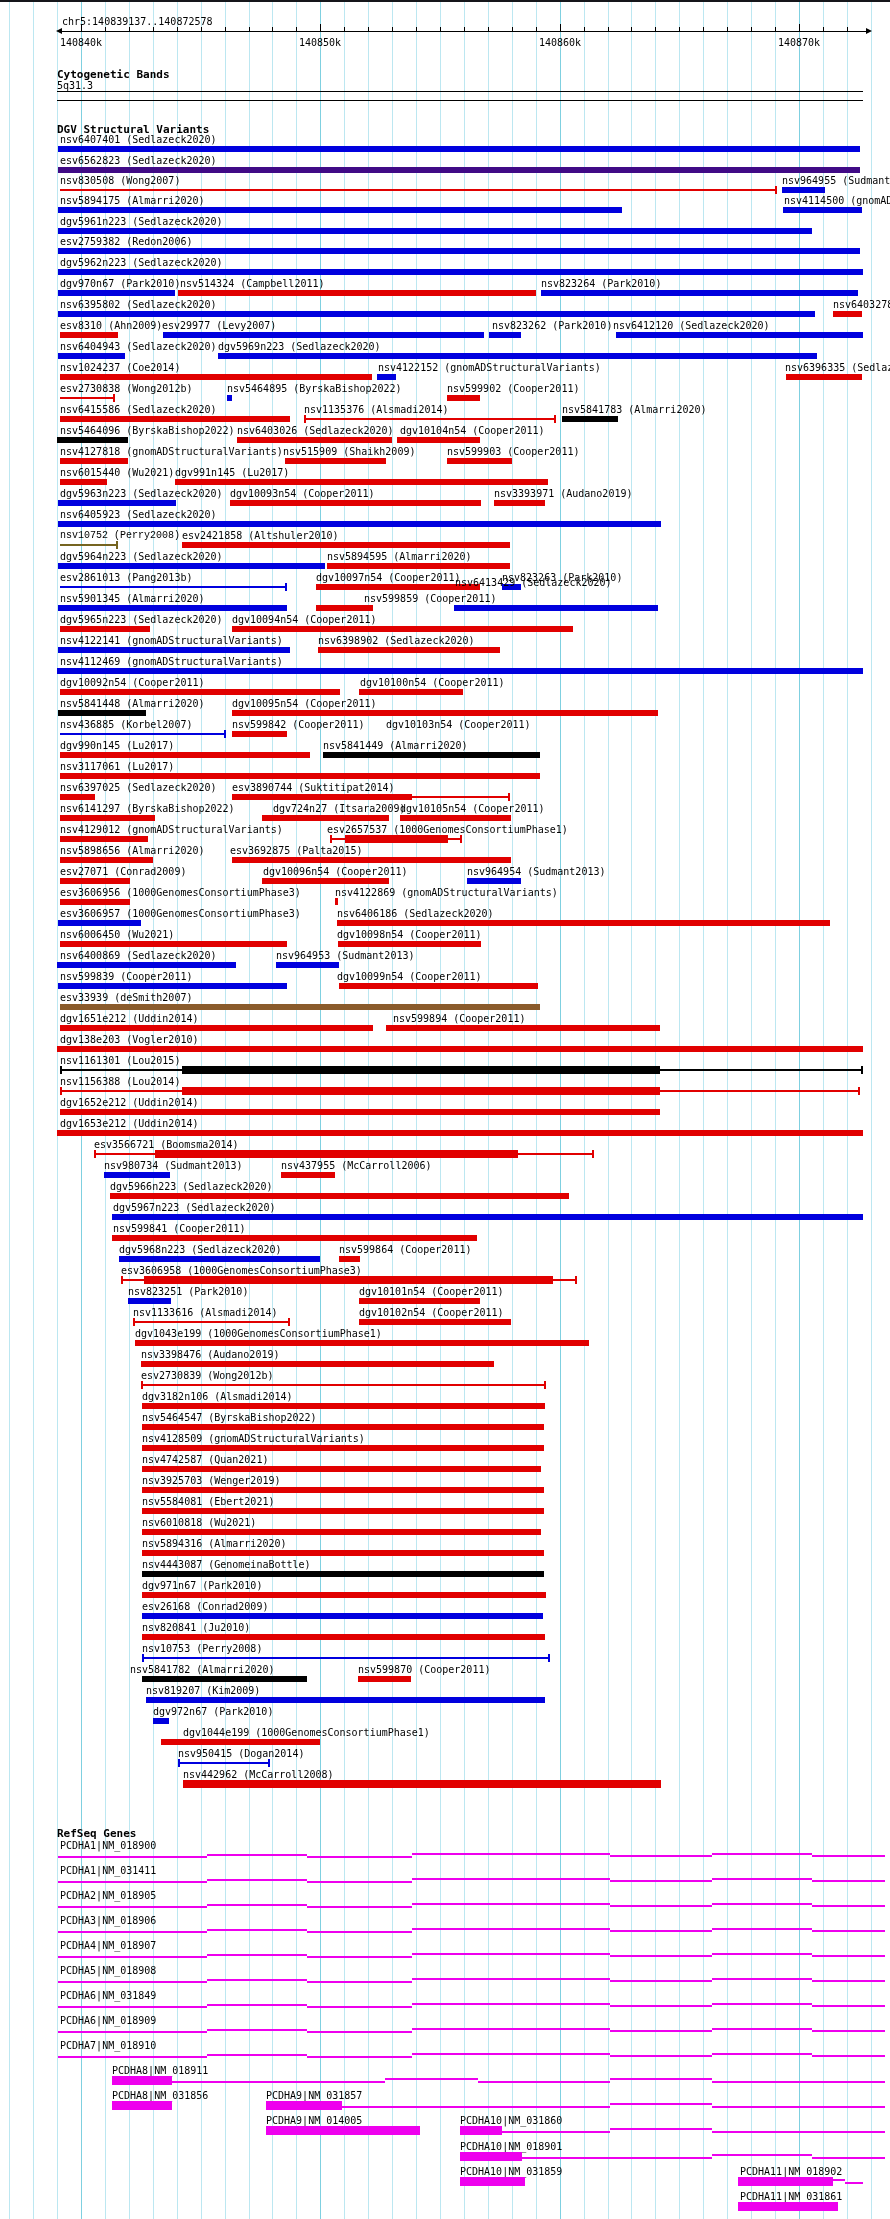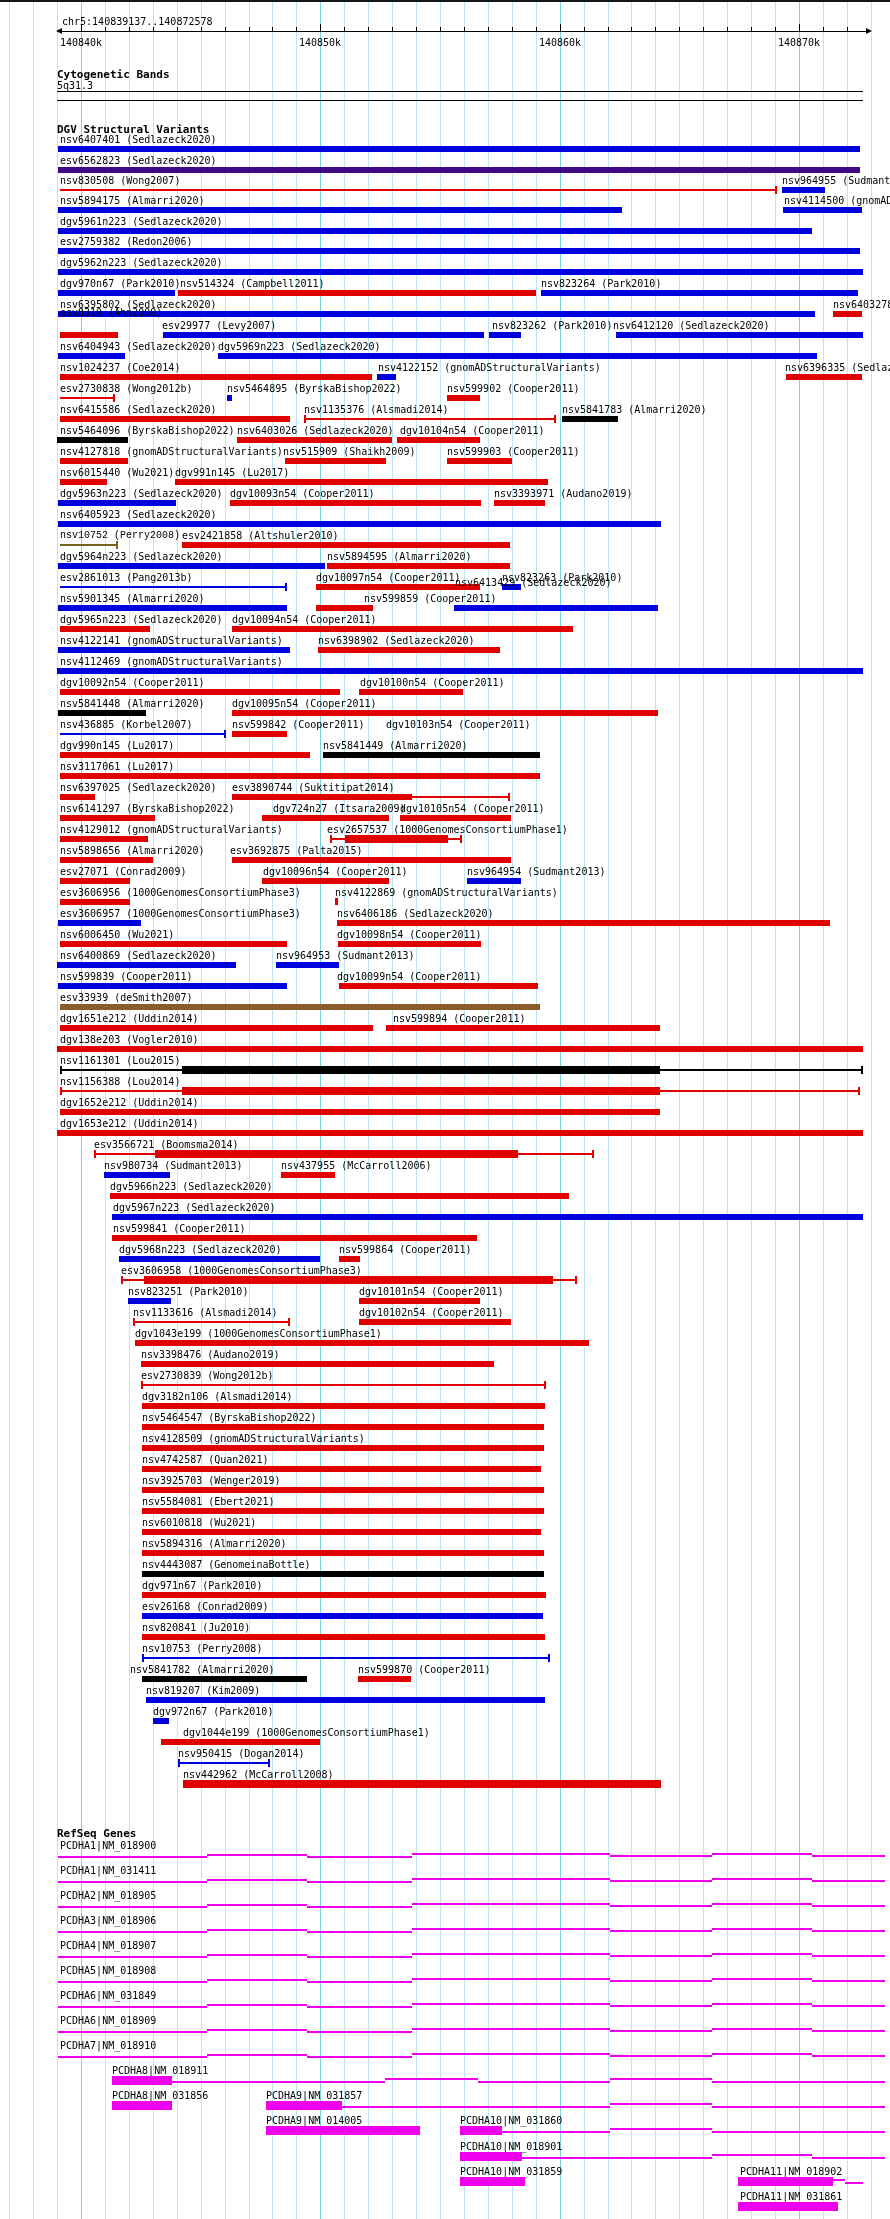--- a/index.html
+++ b/index.html
@@ -140,21 +140,21 @@
       <span class="t" style="left: 60px; top: 283px;">dgv970n67 (Park2010)</span>
       <span class="t" style="left: 180px; top: 283px;">nsv514324 (Campbell2011)</span>
       <span class="t" style="left: 541px; top: 283px;">nsv823264 (Park2010)</span>
       <div class="bar" style="left: 58px; top: 290px; width: 117px; background: rgb(0, 0, 222);"></div>
       <div class="bar" style="left: 178px; top: 290px; width: 358px; background: rgb(225, 0, 0);"></div>
       <div class="bar" style="left: 541px; top: 290px; width: 317px; background: rgb(0, 0, 222);"></div>
       <span class="t" style="left: 60px; top: 304px;">nsv6395802 (Sedlazeck2020)</span>
       <span class="t" style="left: 833px; top: 304px;">nsv6403278 (Sedlazeck2020)</span>
       <div class="bar" style="left: 58px; top: 311px; width: 757px; background: rgb(0, 0, 222);"></div>
       <div class="bar" style="left: 833px; top: 311px; width: 29px; background: rgb(225, 0, 0);"></div>
-      <span class="t" style="left: 60px; top: 312px;">esv8310 (Ahn2009)</span>
+      <span class="t" style="left: 60px; top: 325px;">esv8310 (Ahn2009)</span>
       <span class="t" style="left: 162px; top: 325px;">esv29977 (Levy2007)</span>
       <span class="t" style="left: 492px; top: 325px;">nsv823262 (Park2010)</span>
       <span class="t" style="left: 613px; top: 325px;">nsv6412120 (Sedlazeck2020)</span>
       <div class="bar" style="left: 60px; top: 332px; width: 58px; background: rgb(225, 0, 0);"></div>
       <div class="bar" style="left: 163px; top: 332px; width: 321px; background: rgb(0, 0, 222);"></div>
       <div class="bar" style="left: 489px; top: 332px; width: 32px; background: rgb(0, 0, 222);"></div>
       <div class="bar" style="left: 616px; top: 332px; width: 247px; background: rgb(0, 0, 222);"></div>
       <span class="t" style="left: 60px; top: 346px;">nsv6404943 (Sedlazeck2020)</span>
       <span class="t" style="left: 218px; top: 346px;">dgv5969n223 (Sedlazeck2020)</span>
       <div class="bar" style="left: 58px; top: 353px; width: 67px; background: rgb(0, 0, 222);"></div>

